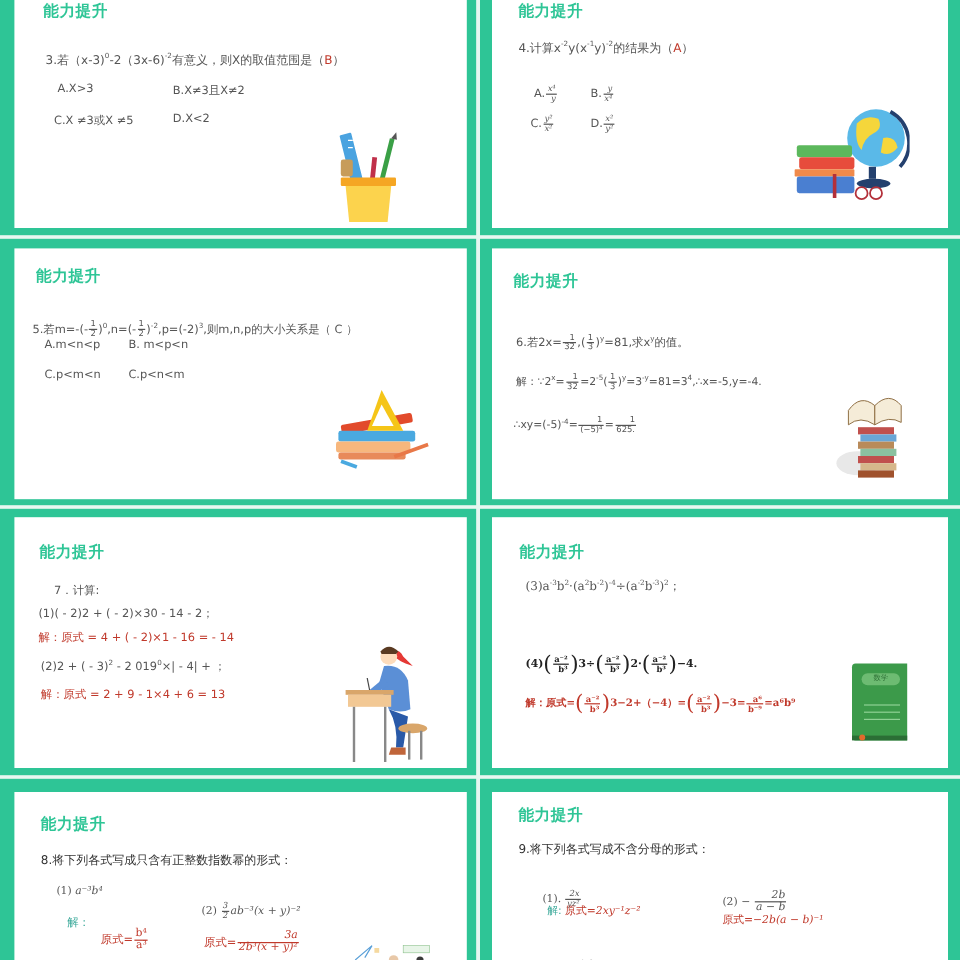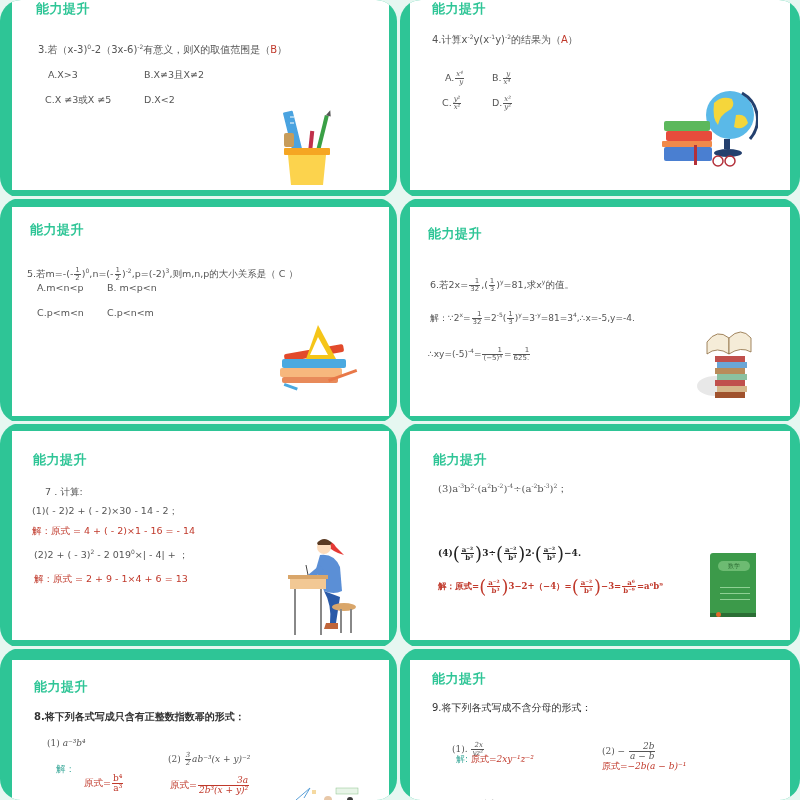--- a/index.html
+++ b/index.html
@@ -2,21 +2,20 @@
 <html><head>
 <meta charset="utf-8">
 <style>
   * { box-sizing: border-box; margin: 0; padding: 0; }
   html, body { width: 800px; height: 800px; overflow: hidden; background: #e6f7f1; }
   body { font-family: "DejaVu Sans", "Liberation Sans", sans-serif; color: #444; position: relative; }
   .slide {
     position: absolute;
     background: #2ec596;
     overflow: hidden;
-    border-radius: 21px;
   }
   .slide-inner {
     position: absolute;
     left: 12px; right: 12px; top: 0; bottom: 10px;
     background: #ffffff;
     overflow: hidden;
   }
   .title {
     position: absolute;
     font-weight: bold;
@@ -210,21 +209,21 @@
       <div style="position:absolute;left:10px;top:46px;width:30px;height:1px;background:#8fd194;"></div>
       <div style="position:absolute;left:0;bottom:0;width:46px;height:4px;background:#2b6e35;"></div>
       <div style="position:absolute;left:6px;bottom:0;width:5px;height:5px;background:#e26a2c;border-radius:50%;"></div>
     </div>
   </div>
 </div>
 
 <div class="slide" style="left:0;top:648px;width:397px;height:152px;">
   <div class="slide-inner" style="top:12px;bottom:0;left:12px;right:8px;">
     <div class="title" style="left:22px;top:18px;">能力提升</div>
-    <div class="line" style="left:22px;top:50px;font-size:10px;color:#333;font-weight:bold;">8.将下列各式写成只含有正整数指数幂的形式：</div>
+    <div class="line" style="left:22px;top:50px;font-size:10px;color:#333;">8.将下列各式写成只含有正整数指数幂的形式：</div>
     <div class="line serif" style="left:35px;top:78px;font-size:9px;">
       <span style="font-style:normal;">(1)</span> <span>a⁻³b⁴</span>
     </div>
     <div class="line serif" style="left:156px;top:76px;font-size:9px;">
       <span style="font-style:normal;">(2)</span> <span class="frac"><span class="n">3</span><span class="d">2</span></span><span>ab⁻³(x + y)⁻²</span>
     </div>
     <div class="line teal" style="left:44px;top:103px;">解：</div>
     <div class="line red" style="left:72px;top:98px;">
       <span>原式=</span><span class="frac big serif" style="font-style:normal;"><span class="n">b⁴</span><span class="d">a³</span></span>
     </div>

